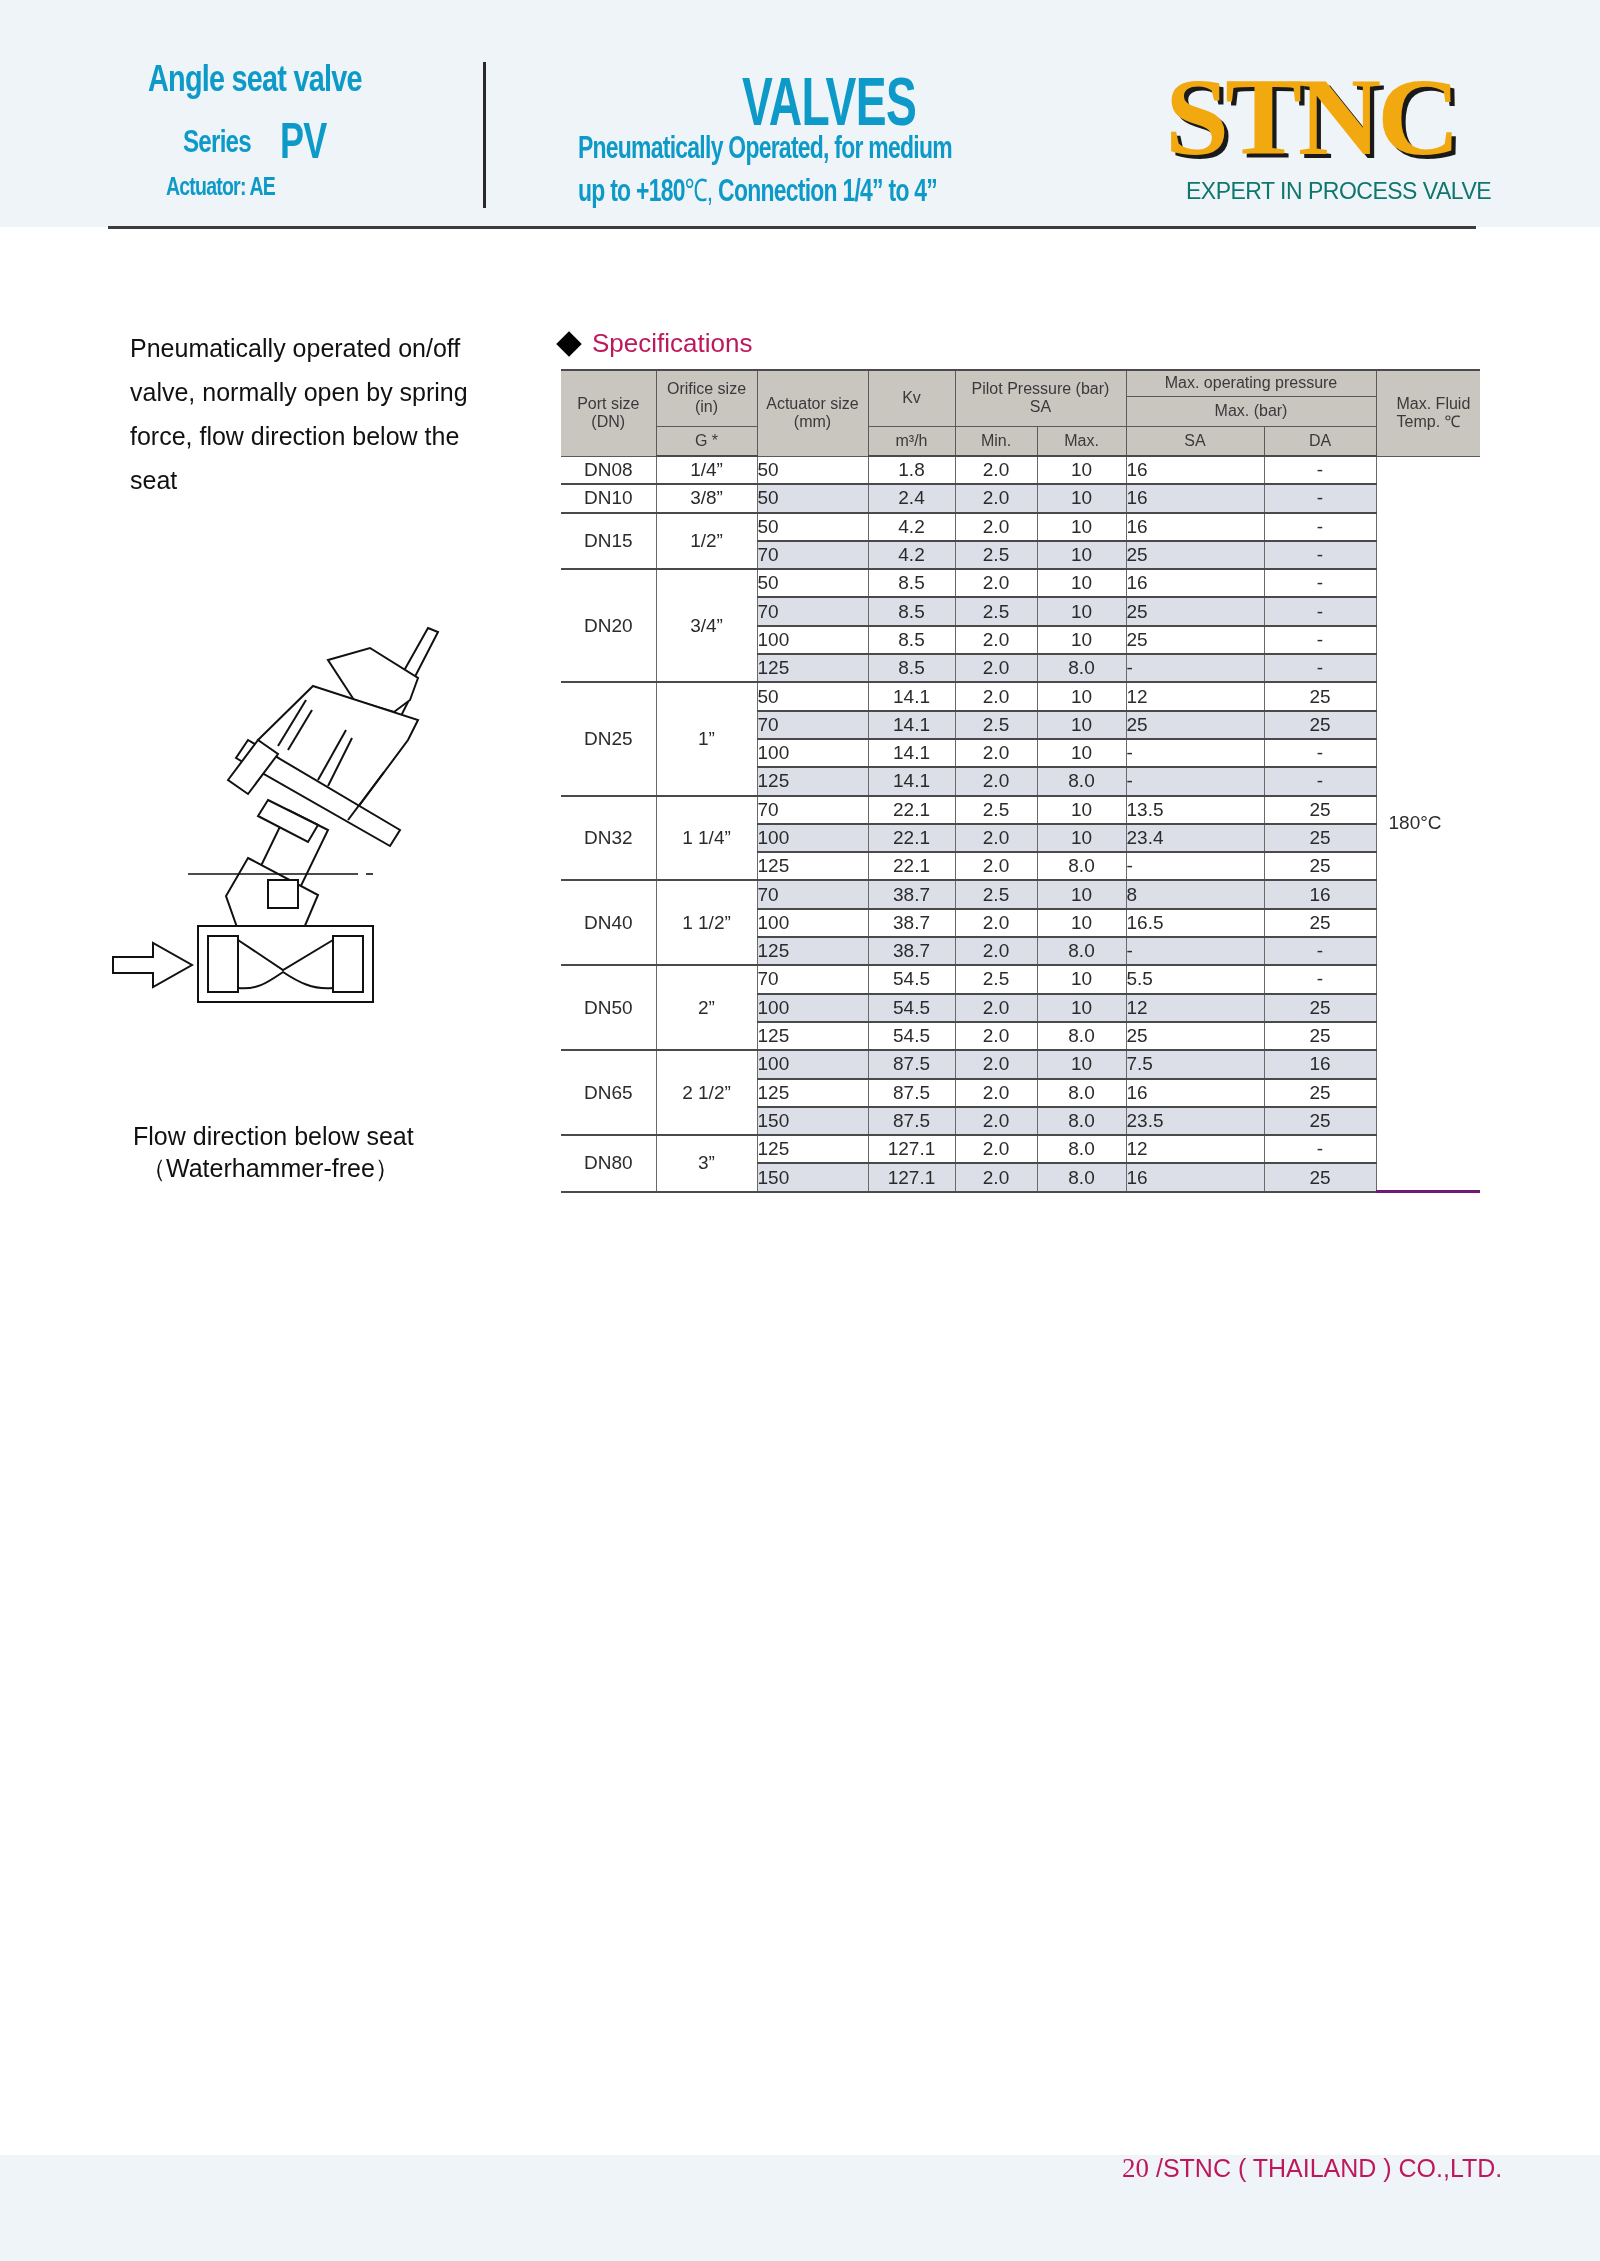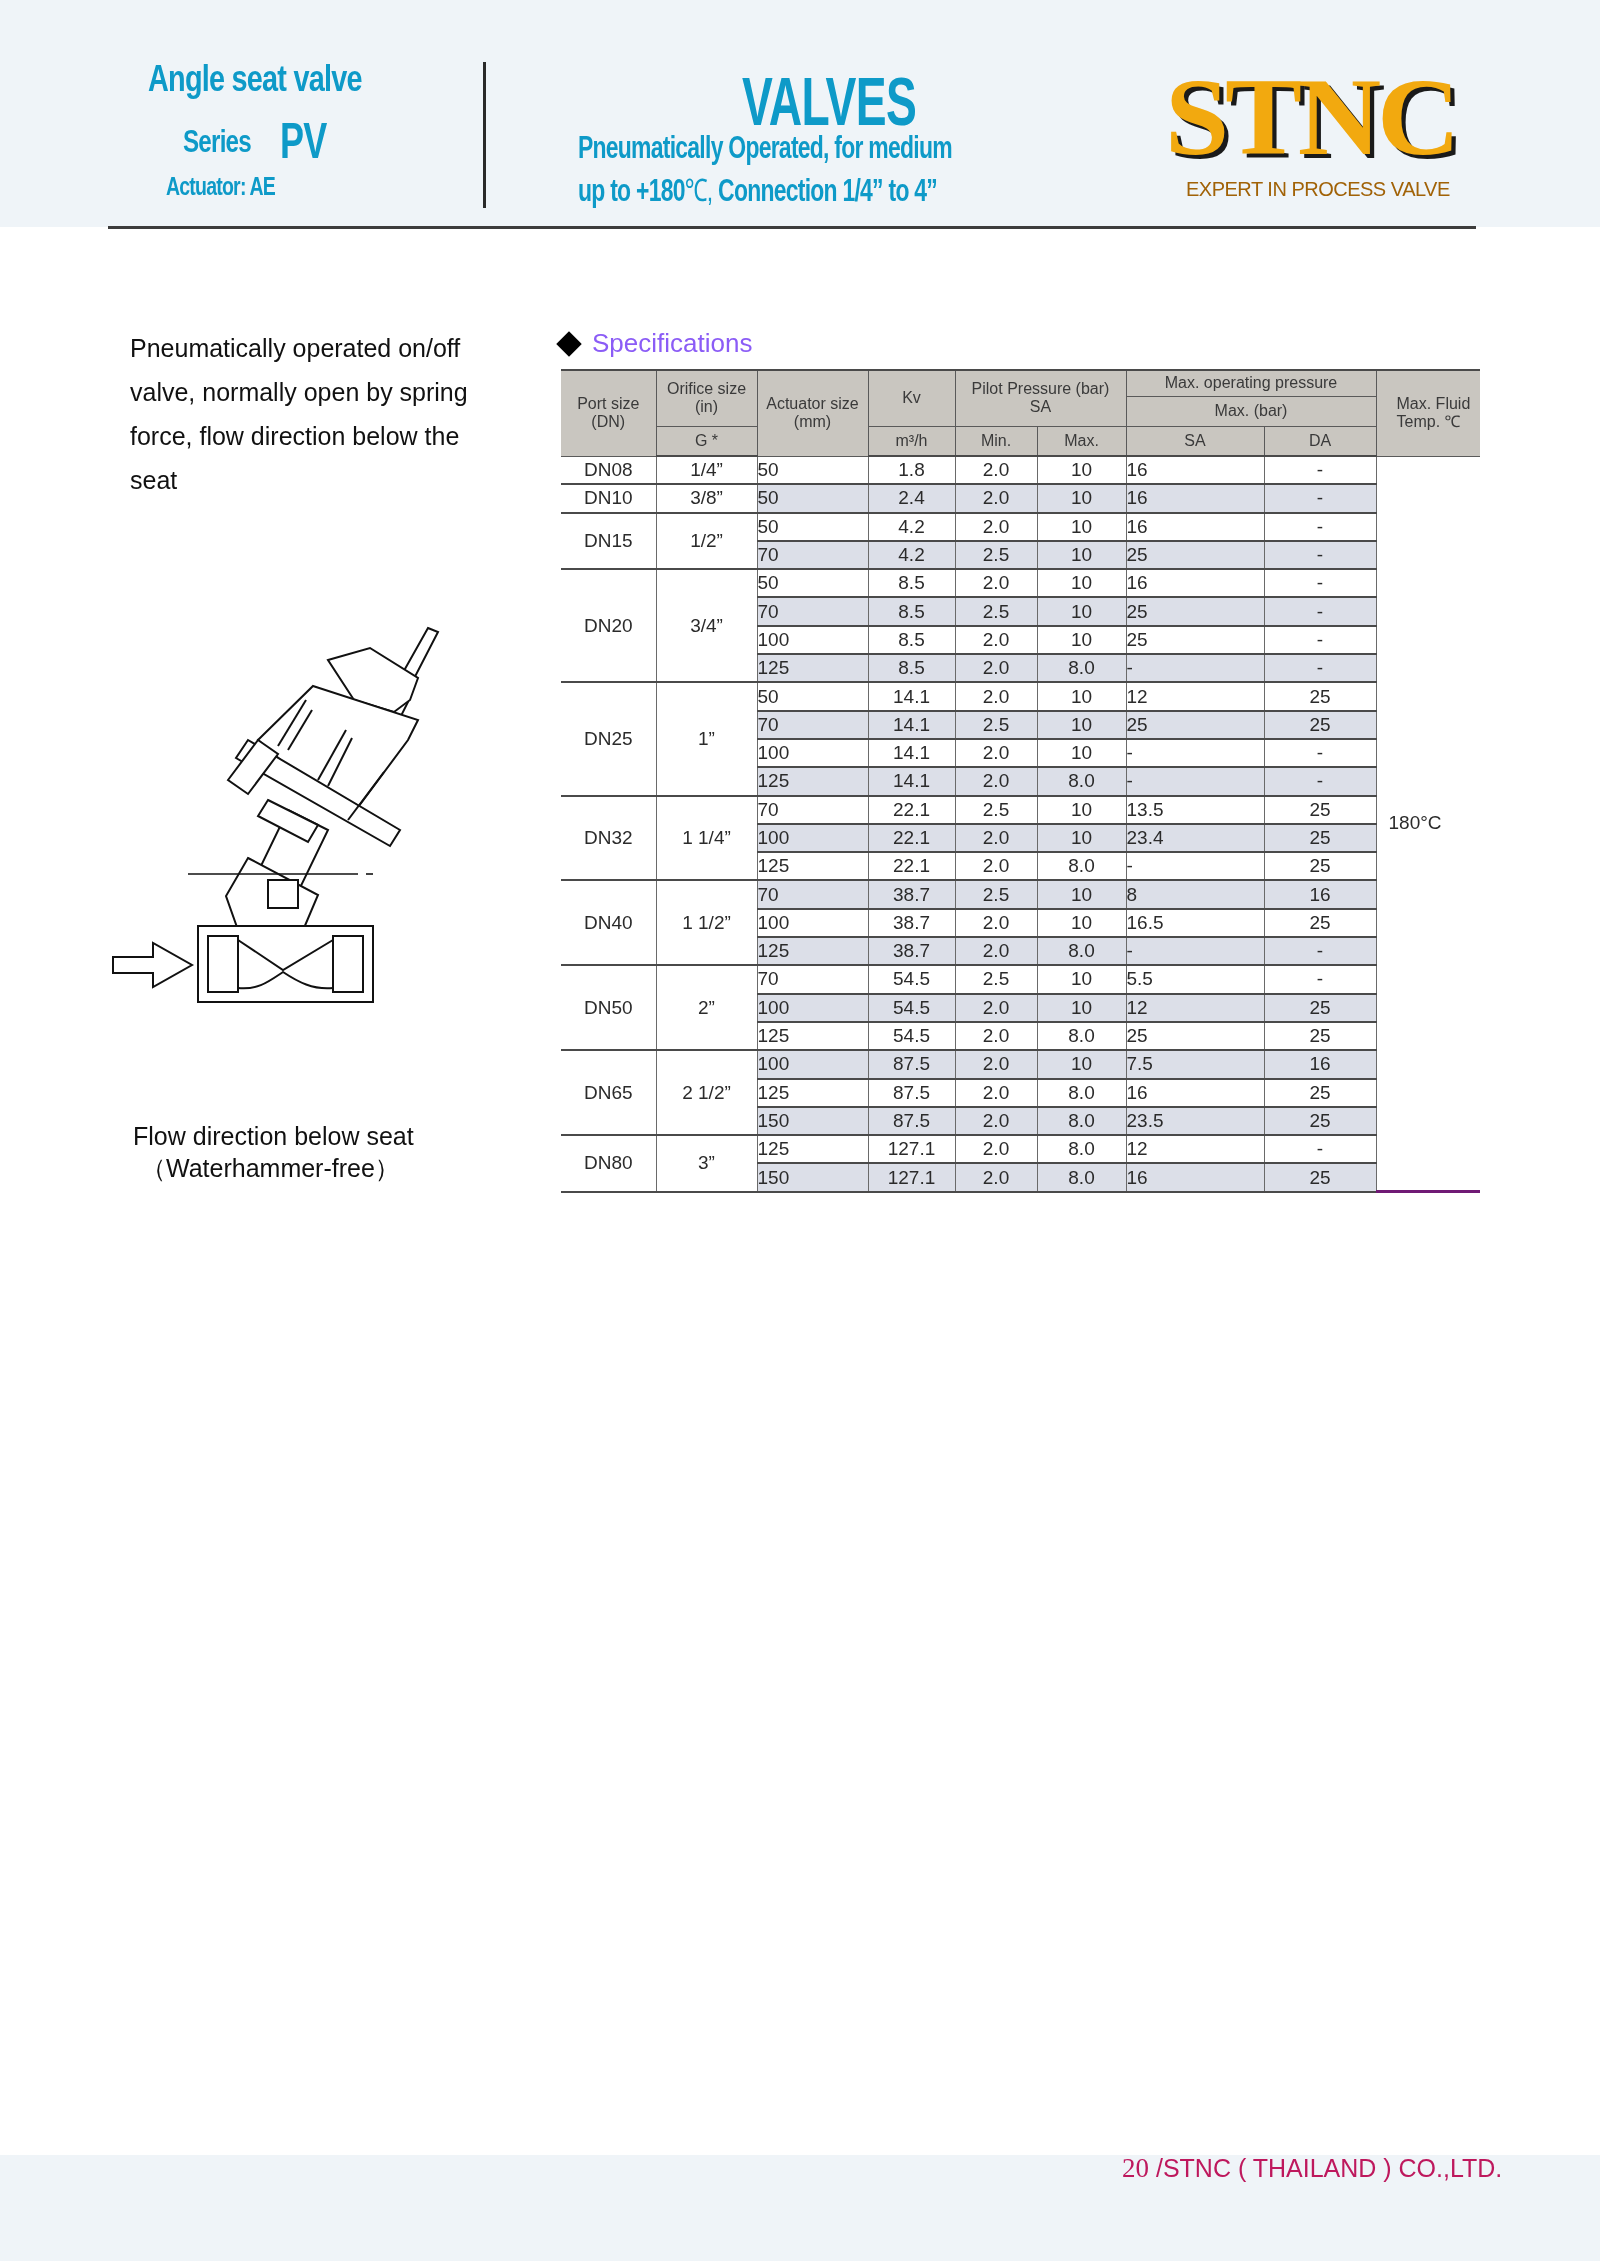--- a/index.html
+++ b/index.html
@@ -16,29 +16,29 @@
   .t-series { left:183px; top:124px; font-size:31px; transform:scaleX(0.78); }
   .t-pv { left:280px; top:112px; font-size:50px; transform:scaleX(0.72); }
   .t-actuator { left:166px; top:172px; font-size:25px; transform:scaleX(0.78); }
   .t-valves { left:742px; top:62px; font-size:68px; transform:scaleX(0.68); }
   .t-sub1 { left:578px; top:130px; font-size:31px; transform:scaleX(0.74); }
   .t-sub2 { left:578px; top:168px; font-size:31px; transform:scaleX(0.74); }
   .t-sub2 .thin { font-weight:normal; }
 
   .logo { position:absolute; left:1165px; top:62px; font-family:"Liberation Serif", serif; font-weight:bold; font-size:110px; color:#f2a90f; letter-spacing:-4px; line-height:1;
           text-shadow: 4px 4px 0 #1a1a1a; transform:scaleX(1.05); transform-origin:left top; }
-  .logo-tag { position:absolute; left:1186px; top:178px; font-size:20px; color:#a16207; letter-spacing:-0.5px; white-space:nowrap; }
+  .logo-tag { position:absolute; left:1186px; top:178px; font-size:23px; color:#0f766e; letter-spacing:-0.5px; white-space:nowrap; }
 
   .intro { position:absolute; left:130px; top:326px; width:380px; font-size:25px; line-height:44px; color:#111; }
   .caption { position:absolute; left:133px; top:1120px; font-size:25px; line-height:32px; color:#111; }
   .caption .sub { display:block; padding-left:8px; }
 
   .diagram { position:absolute; left:108px; top:610px; width:450px; height:410px; }
 
-  .spec-title { position:absolute; left:556px; top:328px; font-size:26px; color:#8b5cf6; display:flex; align-items:center; gap:14px; }
+  .spec-title { position:absolute; left:556px; top:328px; font-size:26px; color:#be185d; display:flex; align-items:center; gap:14px; }
   .diamond { width:18px; height:18px; background:#000; transform:rotate(45deg); display:inline-block; margin-left:4px; }
 
   table.spec { position:absolute; left:561px; top:369px; border-collapse:collapse; table-layout:fixed; font-size:19px; color:#2b2b2b; }
   table.spec th { background:#c9c6c0; font-weight:normal; font-size:16px; color:#3a3a3a; line-height:18px; padding:0; border:1.5px solid #5a5a5a; }
   table.spec thead tr:first-child th { border-top:2.5px solid #4a4a4a; }
   table.spec thead tr:last-child th { border-bottom:2.5px solid #4a4a4a; }
   table.spec td { height:26.3px; padding:0; text-align:center; border-left:1.5px solid #6a6a6a; border-right:1.5px solid #6a6a6a; border-bottom:2px solid #4a4a4a; line-height:26px; }
   table.spec td.shade { background:#dcdfe8; }
   table.spec td.left { text-align:left; }
   table.spec td.grp { background:#fff; }

